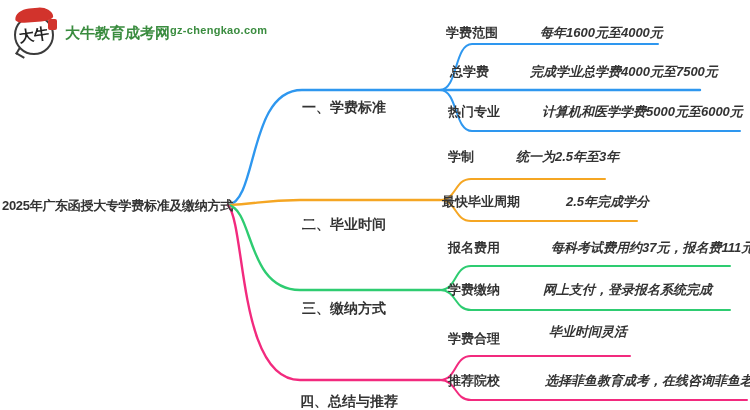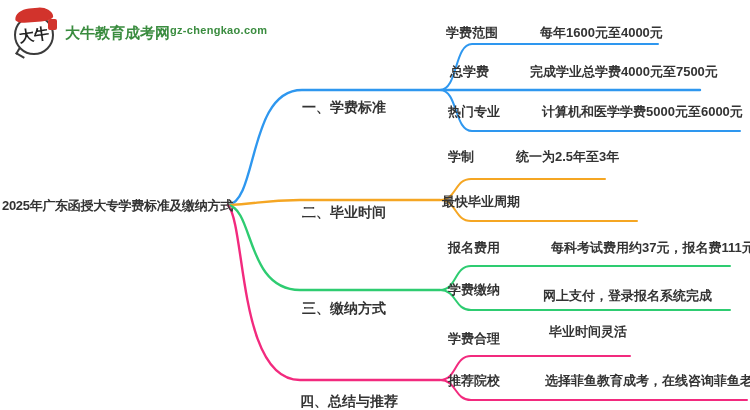--- a/index.html
+++ b/index.html
@@ -6,21 +6,21 @@
   .stage{
     position:relative;width:750px;height:410px;background:#fff;overflow:hidden;
     font-family:"Liberation Sans","DejaVu Sans",sans-serif;color:#333;
   }
   .stage svg{position:absolute;left:0;top:0;}
   .stage svg path{fill:none;stroke-linecap:round;}
   .txt{position:absolute;white-space:nowrap;font-weight:600;color:#333;}
   .root-title{width:224px;text-align:right;font-size:13px;letter-spacing:-0.3px;}
   .branch-label{font-size:14px;margin-top:36px;}
   .row-label{font-size:13px;}
-  .row-value{font-size:13px;}
+  .row-value{font-size:13px;font-style:italic;}
   
   .logo{position:absolute;left:12px;top:8px;display:flex;align-items:center;}
   .logo-mark{position:relative;width:46px;height:50px;}
   .mark-circle{position:absolute;left:2px;top:7px;width:36px;height:36px;border-radius:50%;
     background:#fff;border:2px solid #3b3b3b;display:flex;align-items:center;justify-content:center;z-index:1;}
   .mark-text{font-family:"Liberation Serif","DejaVu Serif",serif;font-weight:700;font-size:15px;
     color:#222;transform:rotate(-8deg);line-height:1;}
   .mark-hat{position:absolute;left:3px;top:0px;width:38px;height:14px;z-index:2;
     border-radius:50% 50% 42% 42% / 95% 95% 35% 35%;transform:rotate(-5deg);}
   .mark-seal{position:absolute;right:1px;top:11px;width:9px;height:11px;border-radius:2px;z-index:3;}
@@ -72,30 +72,31 @@
   <div class="txt root-title" style="left:2px;top:197px;text-align:right;">2025年广东函授大专学费标准及缴纳方式</div>
 
   <div class="txt branch-label" style="left:302px;top:63px;">一、学费标准</div>
   <div class="txt row-label" style="left:446px;top:24px;">学费范围</div>
   <div class="txt row-value" style="left:540px;top:24px;">每年1600元至4000元</div>
   <div class="txt row-label" style="left:450px;top:63px;">总学费</div>
   <div class="txt row-value" style="left:530px;top:63px;">完成学业总学费4000元至7500元</div>
   <div class="txt row-label" style="left:448px;top:103px;">热门专业</div>
   <div class="txt row-value" style="left:542px;top:103px;">计算机和医学学费5000元至6000元</div>
 
-  <div class="txt branch-label" style="left:302px;top:168px;">二、毕业时间</div>
+  <div class="txt branch-label" style="left:302px;top:180px;">二、毕业时间</div>
   <div class="txt row-label" style="left:448px;top:148px;">学制</div>
   <div class="txt row-value" style="left:516px;top:148px;">统一为2.5年至3年</div>
   <div class="txt row-label" style="left:442px;top:193px;">最快毕业周期</div>
+  <div class="txt row-value" style="left:566px;top:193px;">2.5年完成学分</div>
 
   <div class="txt branch-label" style="left:302px;top:264px;">三、缴纳方式</div>
   <div class="txt row-label" style="left:448px;top:239px;">报名费用</div>
   <div class="txt row-value" style="left:545px;top:239px;margin-left:6px;">每科考试费用约37元，报名费111元</div>
   <div class="txt row-label" style="left:448px;top:281px;">学费缴纳</div>
-  <div class="txt row-value" style="left:543px;top:281px;margin-top:6px;">网上支付，登录报名系统完成</div>
+  <div class="txt row-value" style="left:543px;top:281px;">网上支付，登录报名系统完成</div>
 
   <div class="txt branch-label" style="left:300px;top:357px;">四、总结与推荐</div>
   <div class="txt row-label" style="left:448px;top:330px;">学费合理</div>
   <div class="txt row-value" style="left:549px;top:323px;">毕业时间灵活</div>
   <div class="txt row-label" style="left:448px;top:372px;">推荐院校</div>
   <div class="txt row-value" style="left:545px;top:372px;">选择菲鱼教育成考，在线咨询菲鱼老师</div>
 
 </div>
 
 </body></html>

